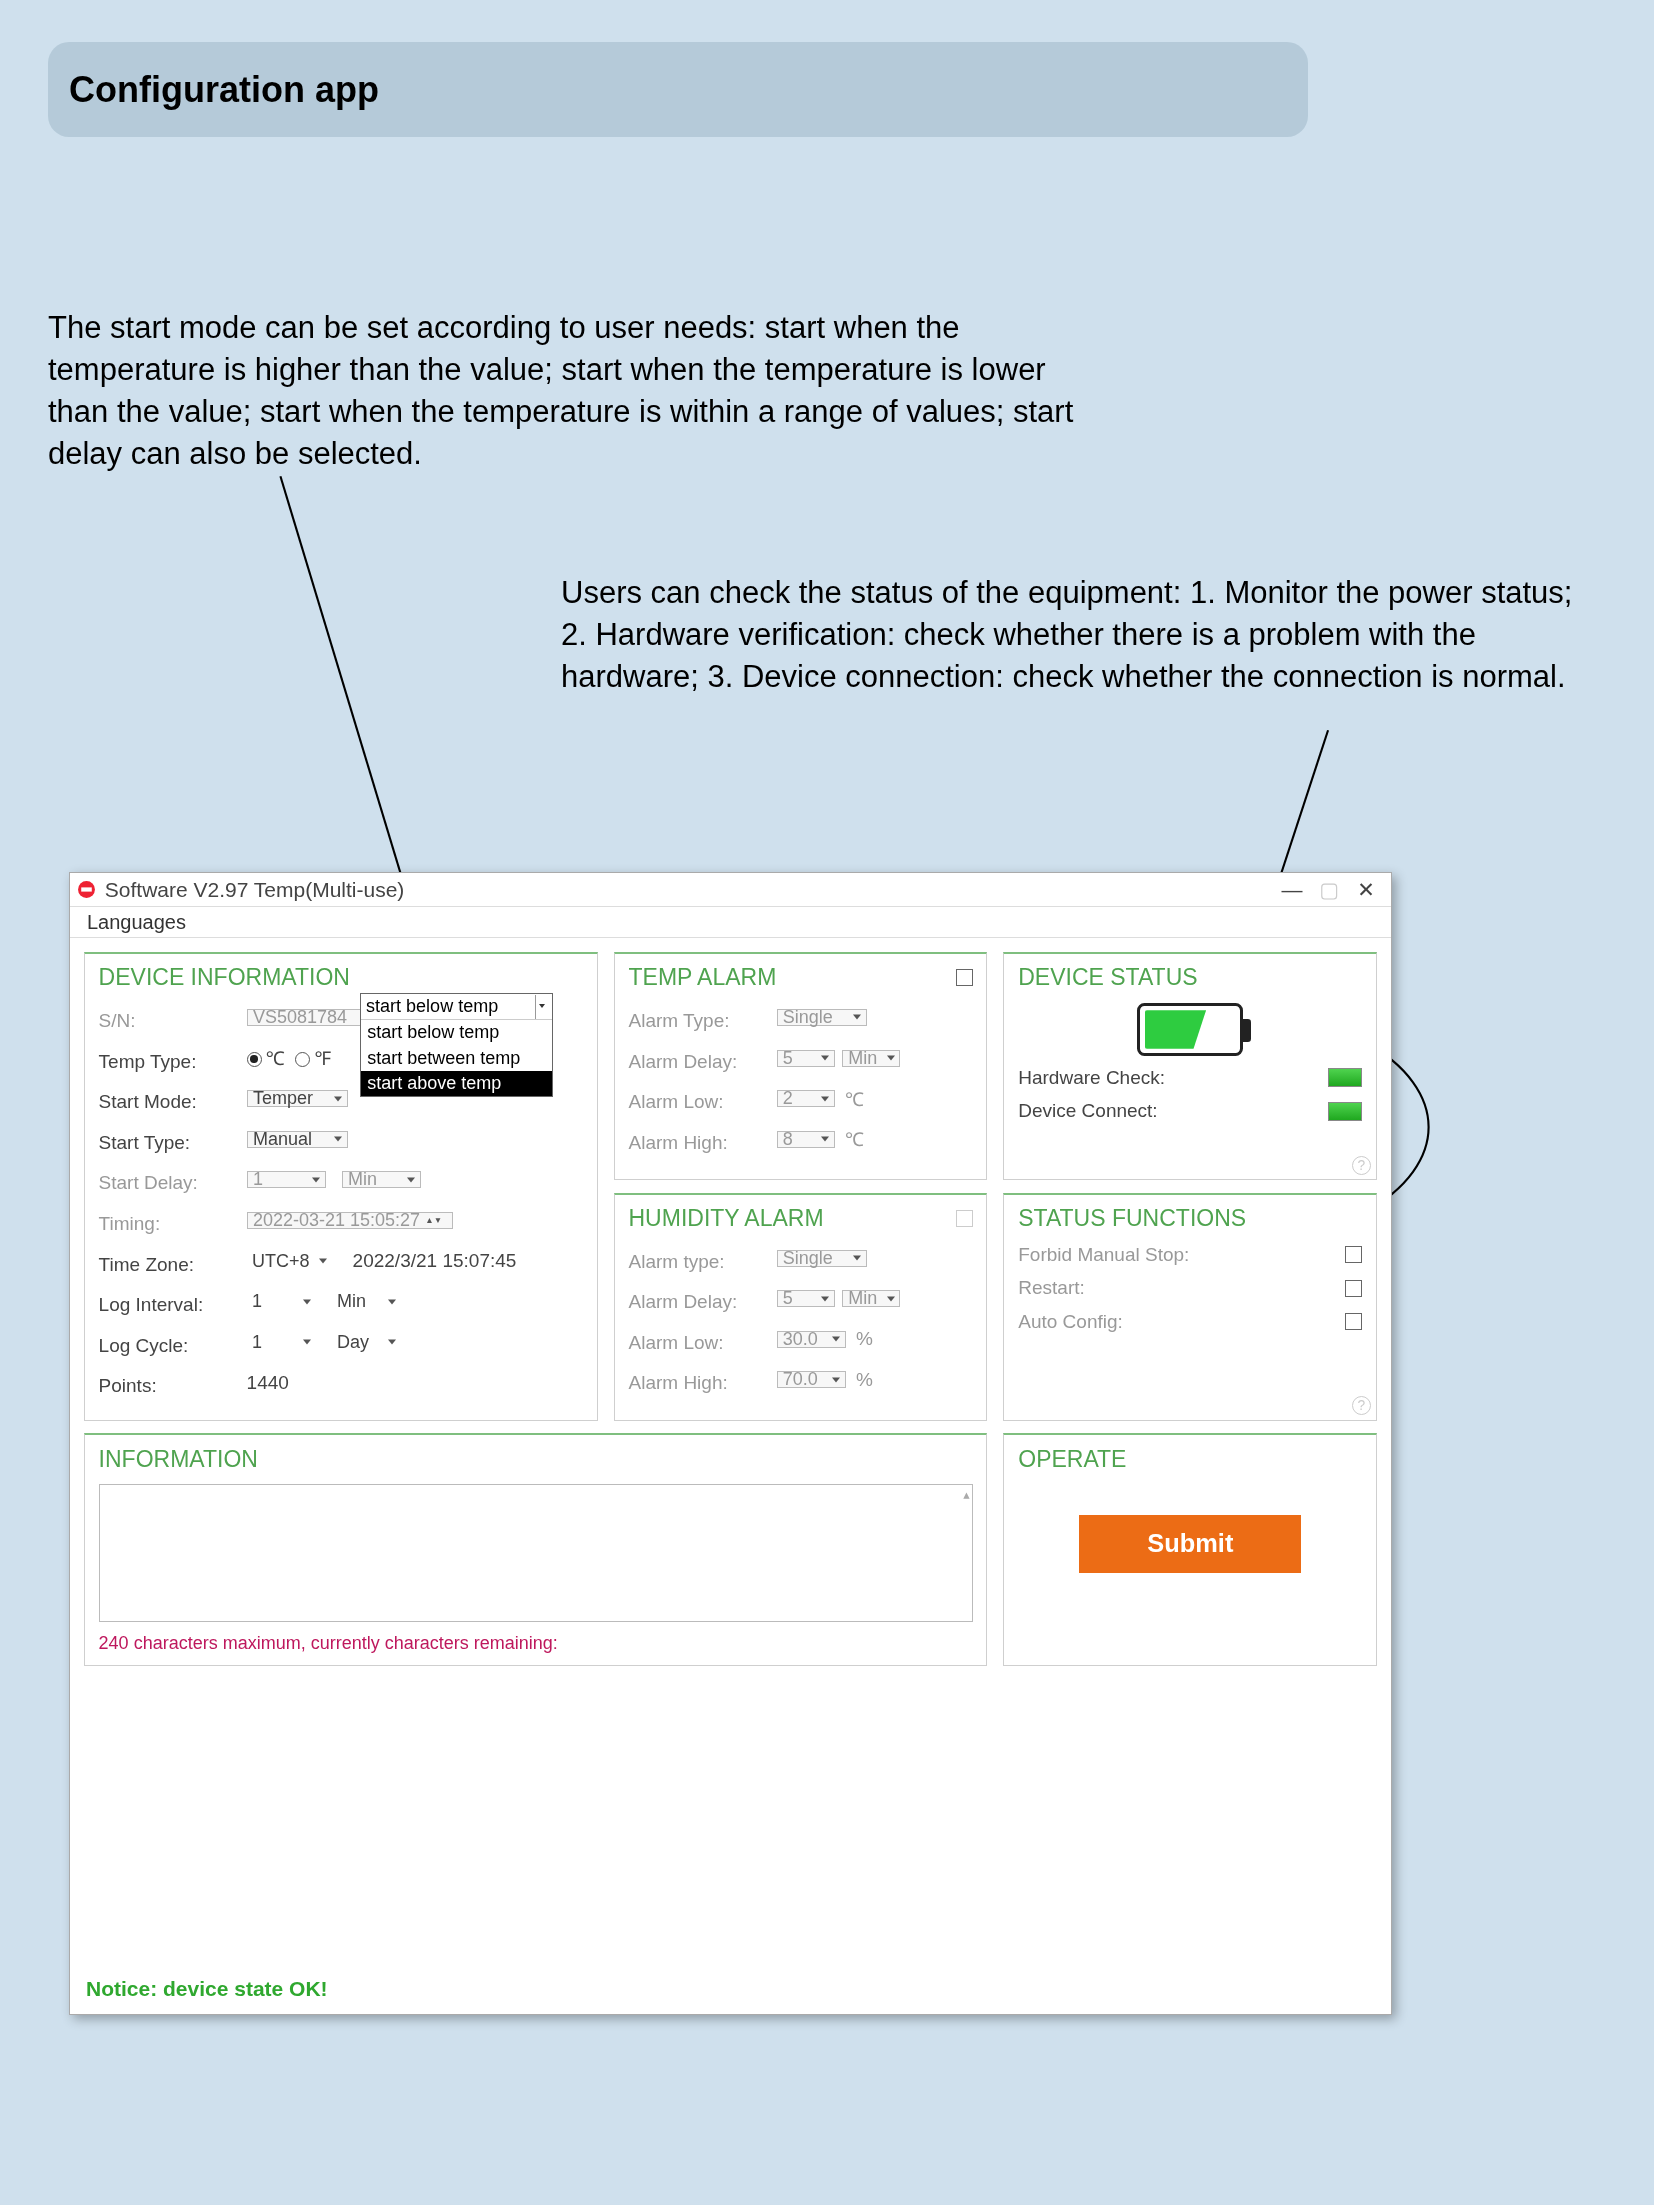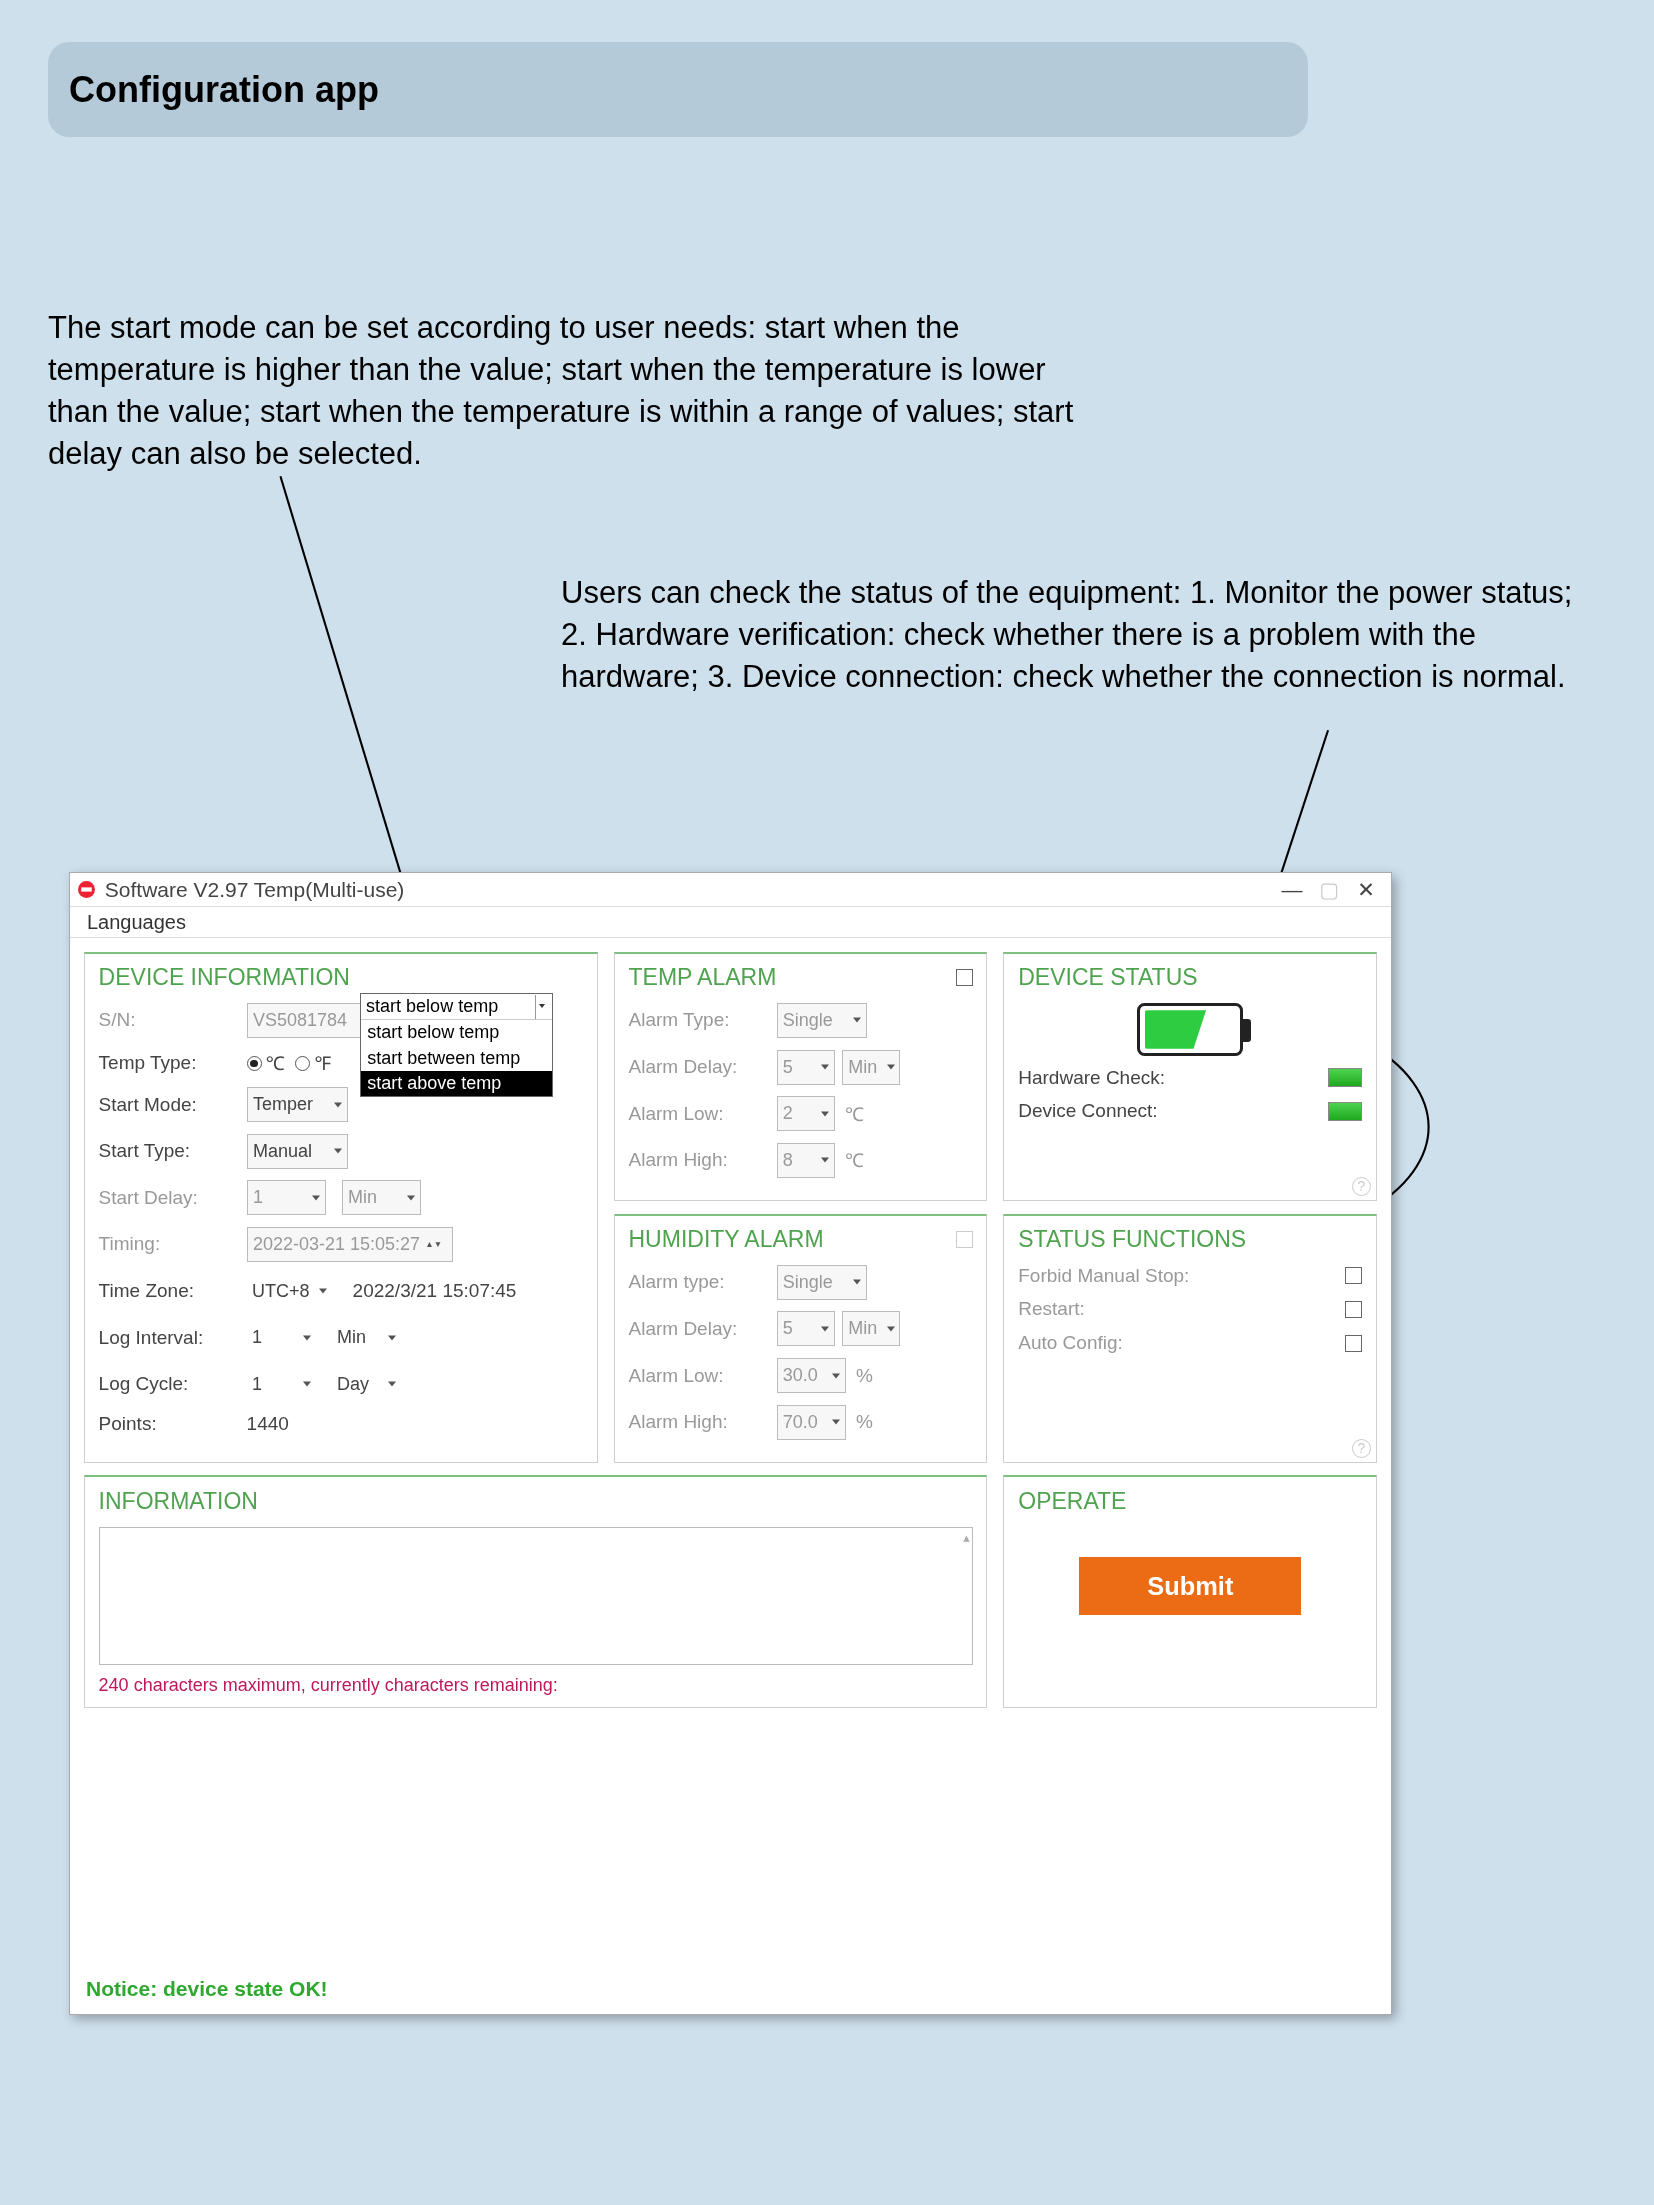--- a/index.html
+++ b/index.html
@@ -81,23 +81,23 @@
 }
 .group-title {
   color: #4fa34f;
   font-size: 23px;
   font-weight: 500;
   margin-bottom: 11.6px;
   display: flex; justify-content: space-between; align-items: center;
 }
 .row { display: flex; align-items: center; margin-bottom: 11.6px; font-size: 19px; color: #444; }
 .row.muted { color: #999; }
-.lbl { width: 148px; }
+.lbl { width: 148px; margin-top: 7px; }
 .sel, .inp {
-  height: 35px; border: 0.5px solid #bbb; background: #f7f7f7;
+  height: 17px; border: 0.5px solid #bbb; background: #f7f7f7;
   font-size: 18px; padding: 0 5.3px; display: inline-flex; align-items: center;
   position: relative;
 }
 .sel .caret {
   position: absolute; right: 4.2px; top: 50%; transform: translateY(-50%);
   width: 0; height: 0; border-left: 4.2px solid transparent; border-right: 4.2px solid transparent;
   border-top: 5.3px solid #555;
 }
 .radio {
   width: 15px; height: 15px; border-radius: 50%; border: 1.1px solid #555;

